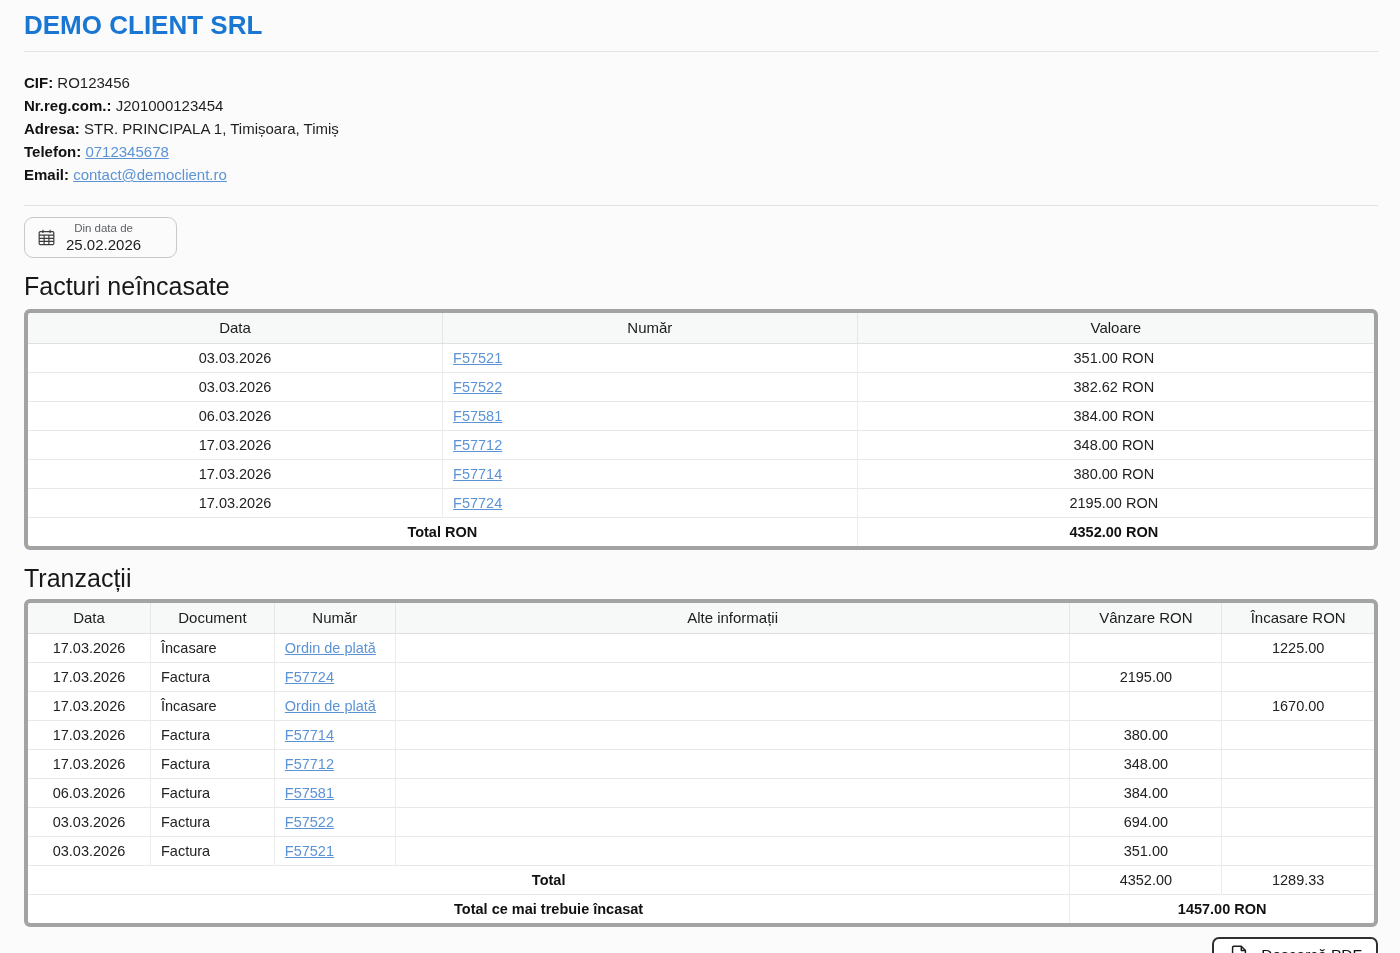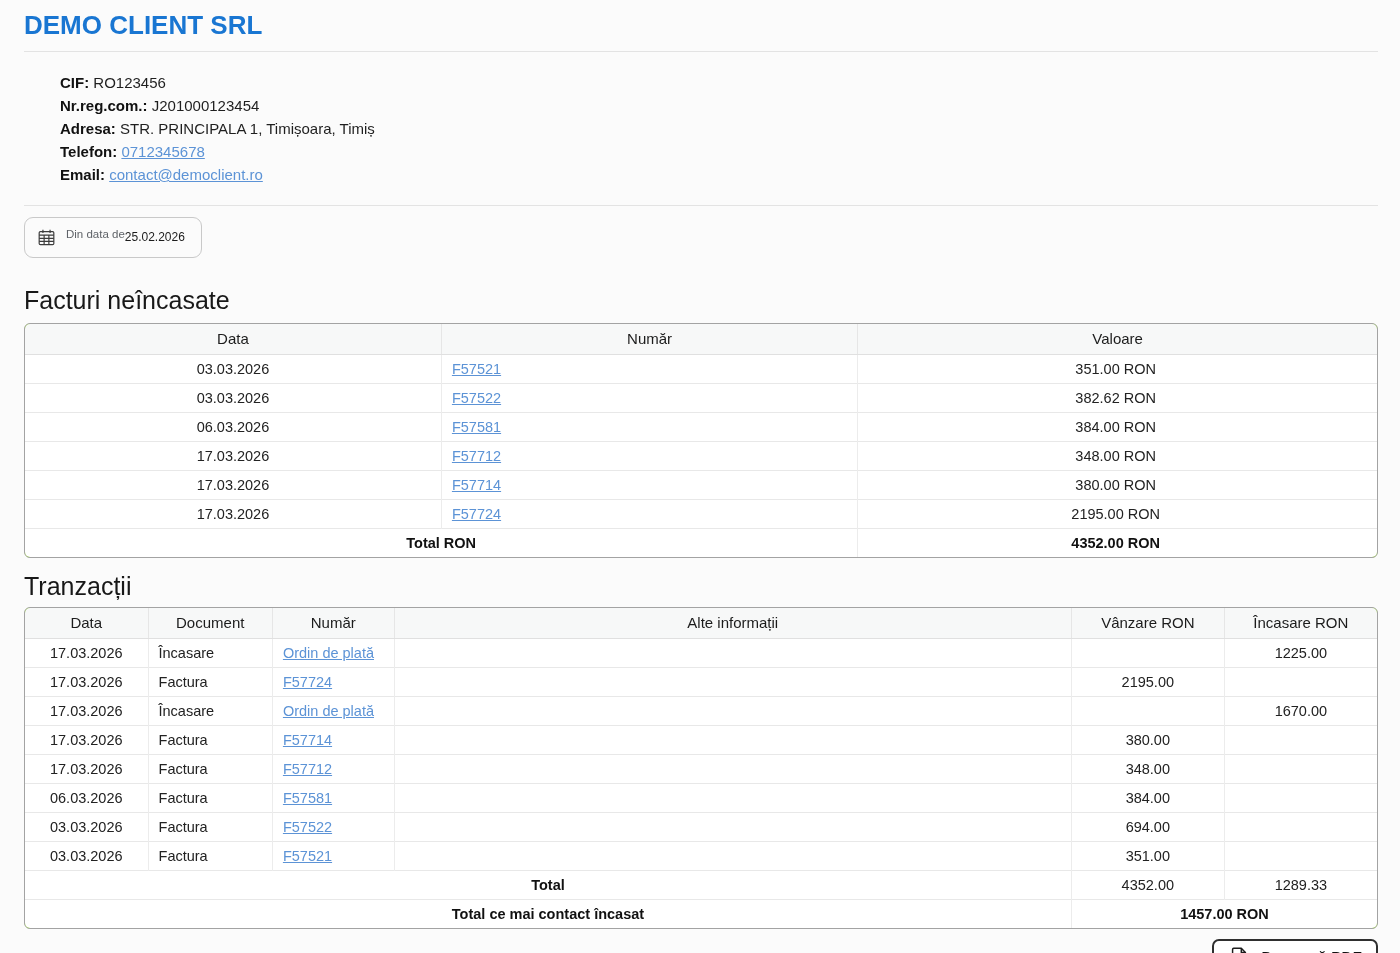--- a/index.html
+++ b/index.html
@@ -13,48 +13,48 @@
 
   
   .page-title {
     color: #1976d2;
     font-size: 26px;
     font-weight: 700;
     padding: 2px 0 10px 0;
     border-bottom: 1px solid #e3e3e3;
   }
   .company-info { margin-top: 19px; font-size: 15px; }
-  .info-line { line-height: 23px; margin-left: 36px; }
+  .info-line { line-height: 23px; }
   .info-line b { color: #111; }
   a.lnk { color: #5c93d6; text-decoration: underline; cursor: pointer; }
 
   .divider { border: none; border-top: 1px solid #e3e3e3; margin-top: 19px; }
 
   
   .filters { display: flex; gap: 3px; margin-top: 11px; }
   .date-field {
     display: flex; align-items: center; gap: 10px;
     height: 41px; min-width: 153px;
     padding: 0 16px 0 12px;
     border: 1px solid #c9c9c9; border-radius: 9px;
     background: transparent; cursor: pointer;
   }
-  .date-field .texts { display: flex; justify-content: center; }
+  .date-field .texts { display: flex; flex-direction: column; justify-content: center; align-items: center; }
   .date-label { font-size: 11.5px; color: #5f6368; line-height: 13px; }
-  .date-value { font-size: 12px; color: #1c1c1c; line-height: 19px; }
+  .date-value { font-size: 15px; color: #1c1c1c; line-height: 19px; }
   .date-placeholder { font-size: 15.5px; color: #3a3a3a; }
   .cal-icon { flex: 0 0 auto; display: flex; }
 
   
-  .section-title { font-size: 25px; font-weight: 400; color: #181818; margin: 28px 0 8px 0; }
+  .section-title { font-size: 25px; font-weight: 400; color: #181818; margin: 14px 0 8px 0; }
   .section-title.second { margin-top: 14px; margin-bottom: 6px; }
 
   
   .tbl-wrap {
-    border: 1px solid #a3a3a3; border-radius: 6px;
+    border: 4px solid #a3a3a3; border-radius: 6px;
     overflow: hidden; background: #84cc16;
   }
   table { width: 100%; border-collapse: collapse; font-size: 14.5px; color: #222; }
   th {
     background: #f7f8f8; font-weight: 400; color: #1c1c1c;
     height: 30px; padding: 4px 10px;
     border-right: 1px solid #e6e6e6; border-bottom: 1px solid #e0e0e0;
     font-size: 15px;
   }
   td {
@@ -268,21 +268,21 @@
           <td class="l"></td>
           <td class="r">351.00</td>
           <td class="r"></td>
         </tr>
         <tr>
           <td class="r b" colspan="4">Total</td>
           <td class="r">4352.00</td>
           <td class="r">1289.33</td>
         </tr>
         <tr>
-          <td class="r b" colspan="4">Total ce mai contact încasat</td>
+          <td class="r b" colspan="4">Total ce mai trebuie încasat</td>
           <td class="c b" colspan="2">1457.00 RON</td>
         </tr>
       </tbody>
     </table>
   </div>
 
   <div class="pdf-row">
     <button class="pdf-btn">
       <span style="display:flex">
         <svg width="22" height="22" viewBox="0 0 24 24" fill="none" stroke="#1d1d1d" stroke-width="1.6" stroke-linejoin="round">

